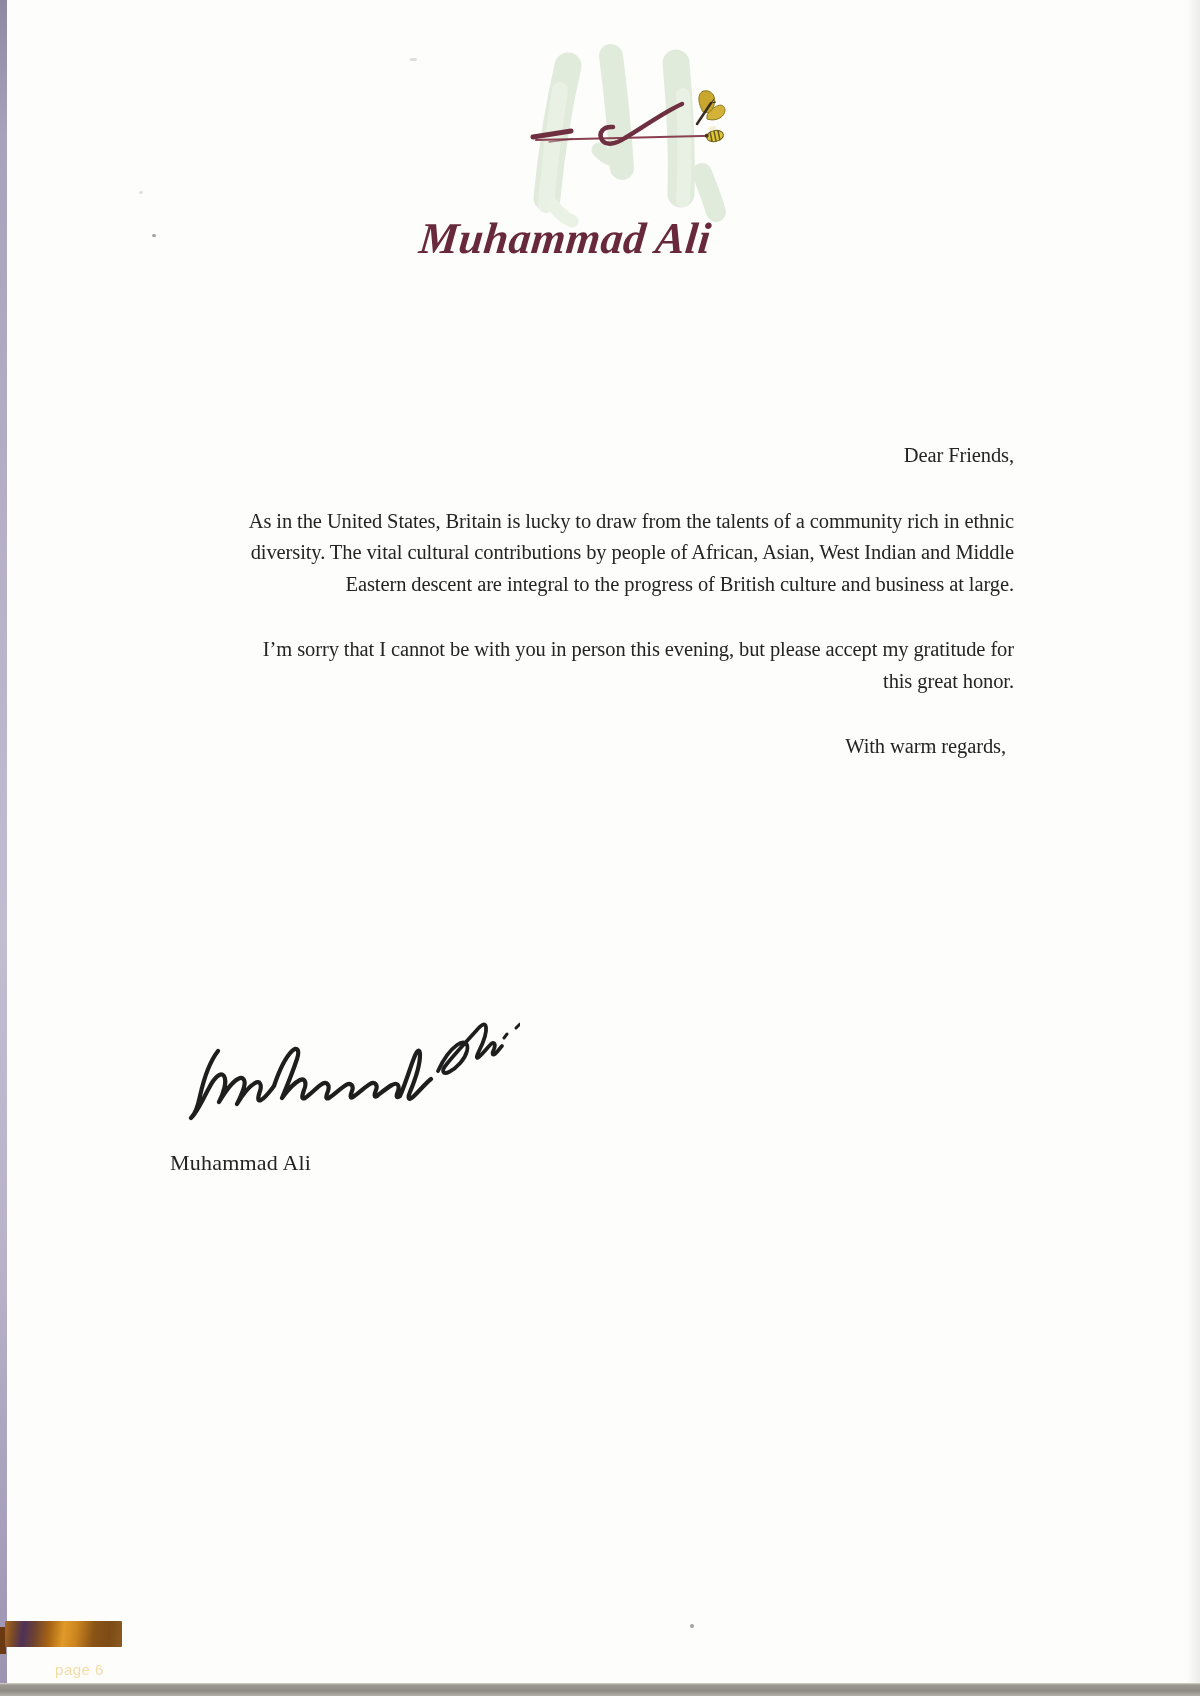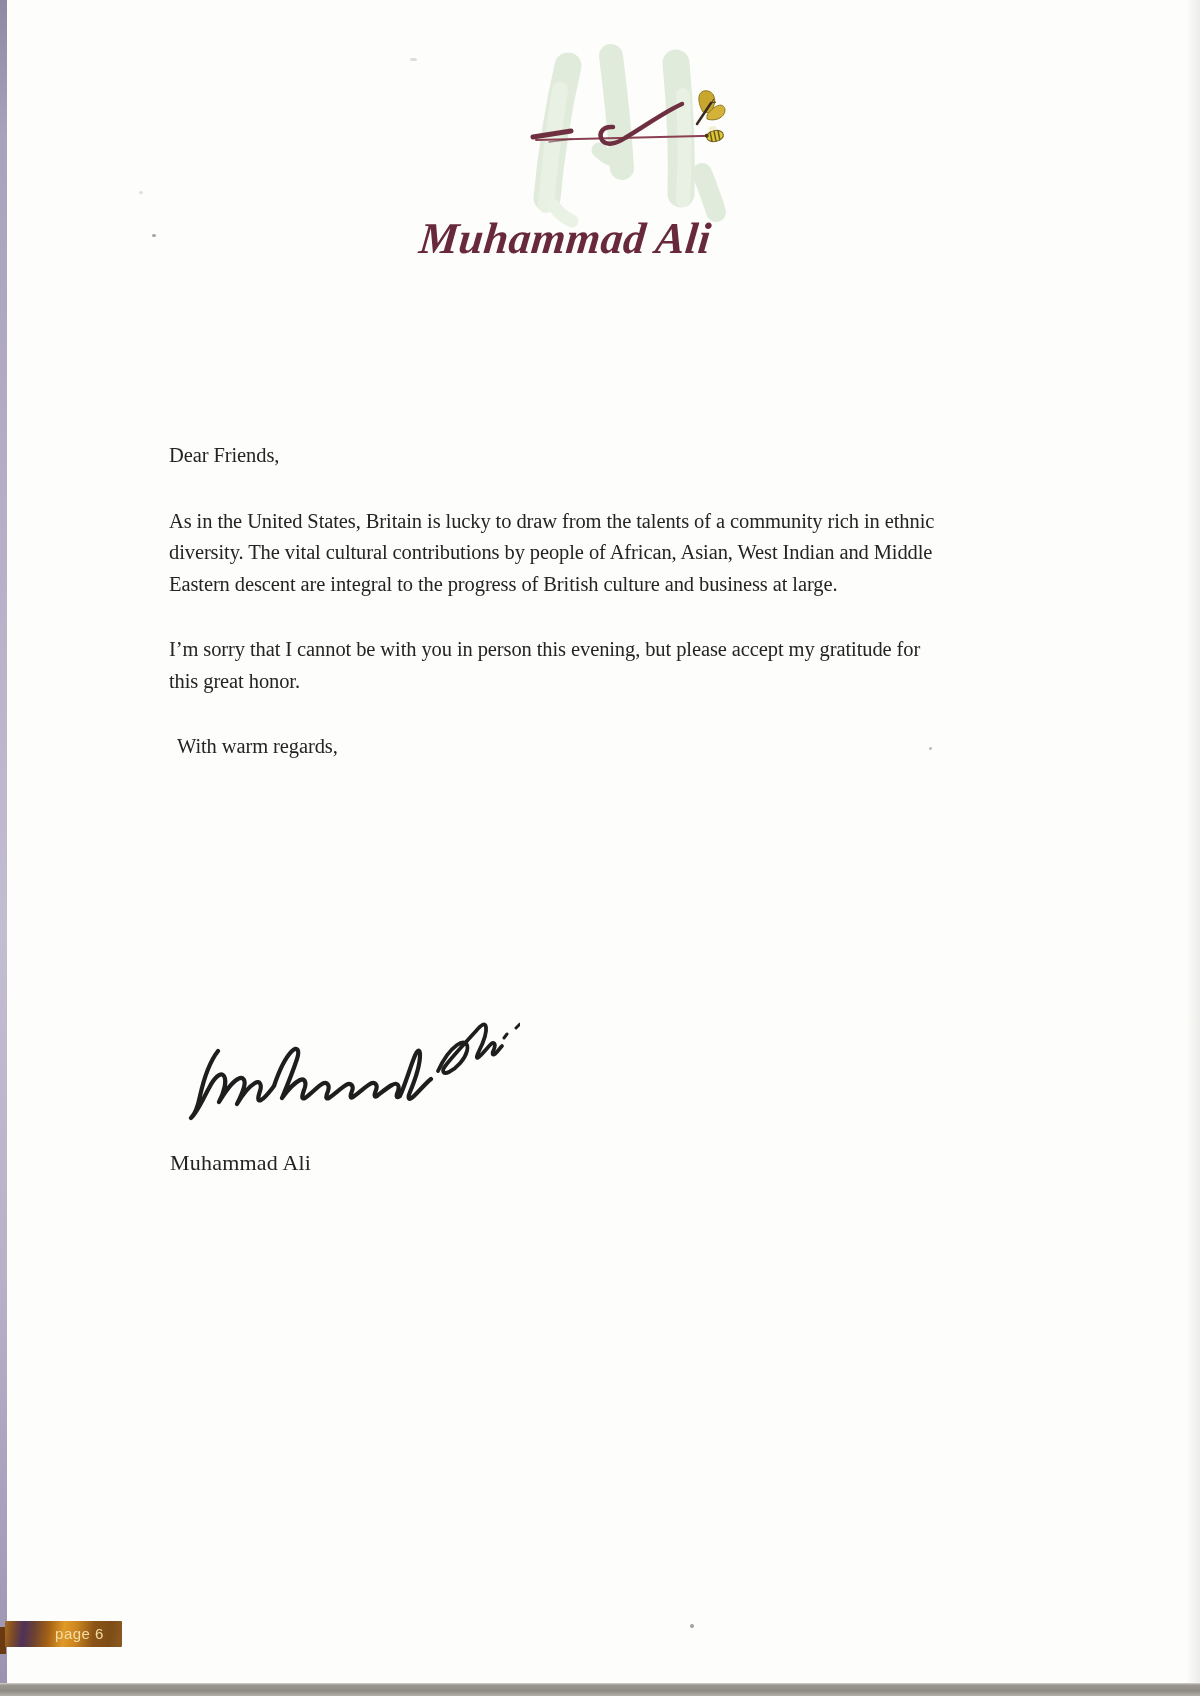--- a/index.html
+++ b/index.html
@@ -35,20 +35,21 @@
     color:#67293b;
     letter-spacing:.5px;
     transform:skewX(-6deg);
   }
   
   .letter{
     position:absolute;left:169px;top:440px;width:845px;
     font-size:20.5px;line-height:31.5px;
     color:#242424;
     letter-spacing:-0.1px;
+    text-align:right;
   }
   .letter .para{white-space:pre-line;margin:0 0 34px 0;}
   .letter .salutation{margin:0 0 34px 0;}
   .letter .closing{margin:8px;}
   .signature-svg{position:absolute;left:180px;top:1008px;width:340px;height:124px;}
   .typed-name{
     position:absolute;left:170px;top:1150px;
     font-size:22px;color:#242424;letter-spacing:.2px;
   }
   
@@ -57,21 +58,21 @@
     background:#6b3a12;
   }
   .page-badge{
     position:absolute;left:5px;top:1621px;width:117px;height:26px;
     background:linear-gradient(97deg,#aa6a1e 0%,#7a4a28 8%,#4e3158 16%,#6e4330 26%,#a86414 38%,#e09a28 50%,#cd8620 60%,#8a5416 75%,#7d4c16 88%,#8a5a20 100%);
     border-radius:1px;
   }
   .page-badge span{
     display:block;text-align:center;padding-left:32px;
     font-family:"Liberation Sans","DejaVu Sans",sans-serif;
-    font-size:15px;line-height:26px;color:#f3dda6;letter-spacing:.5px;
+    font-size:15px;line-height:26px;color:#f3dda6;letter-spacing:.5px;margin-top:36px;
   }
   
   .speck{position:absolute;background:#555;border-radius:50%;opacity:.55;}
   .speck.faint{opacity:.18;}
 </style>
 </head>
 <body>
 
 <div class="page">
 

